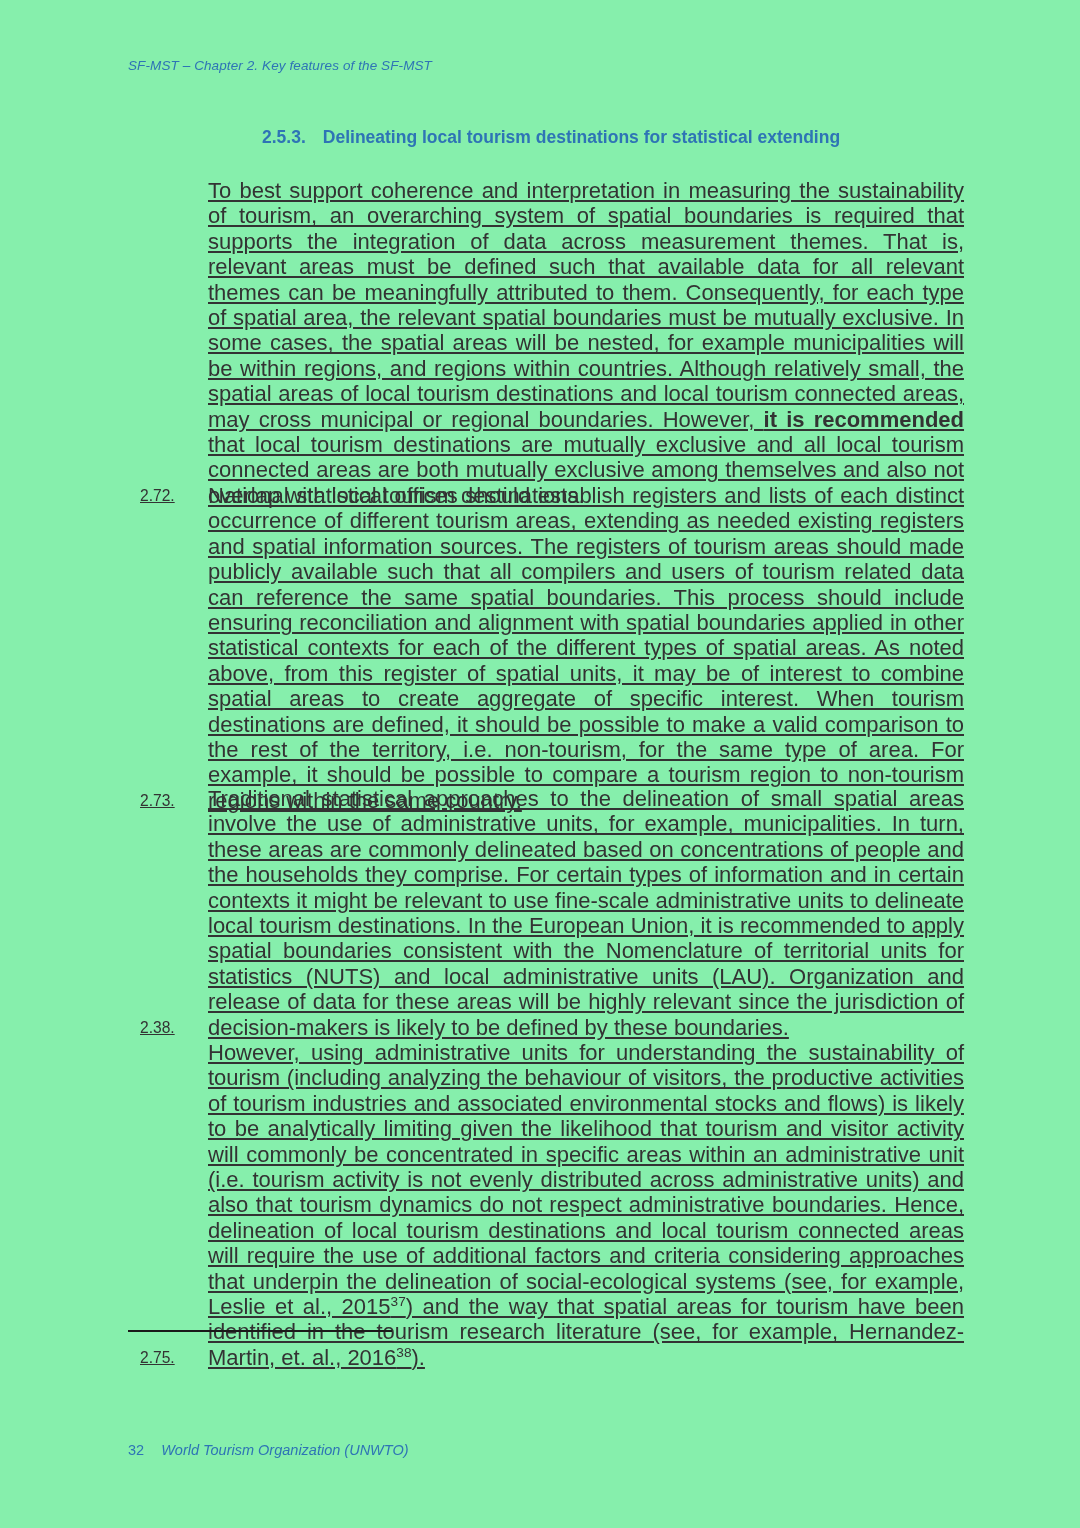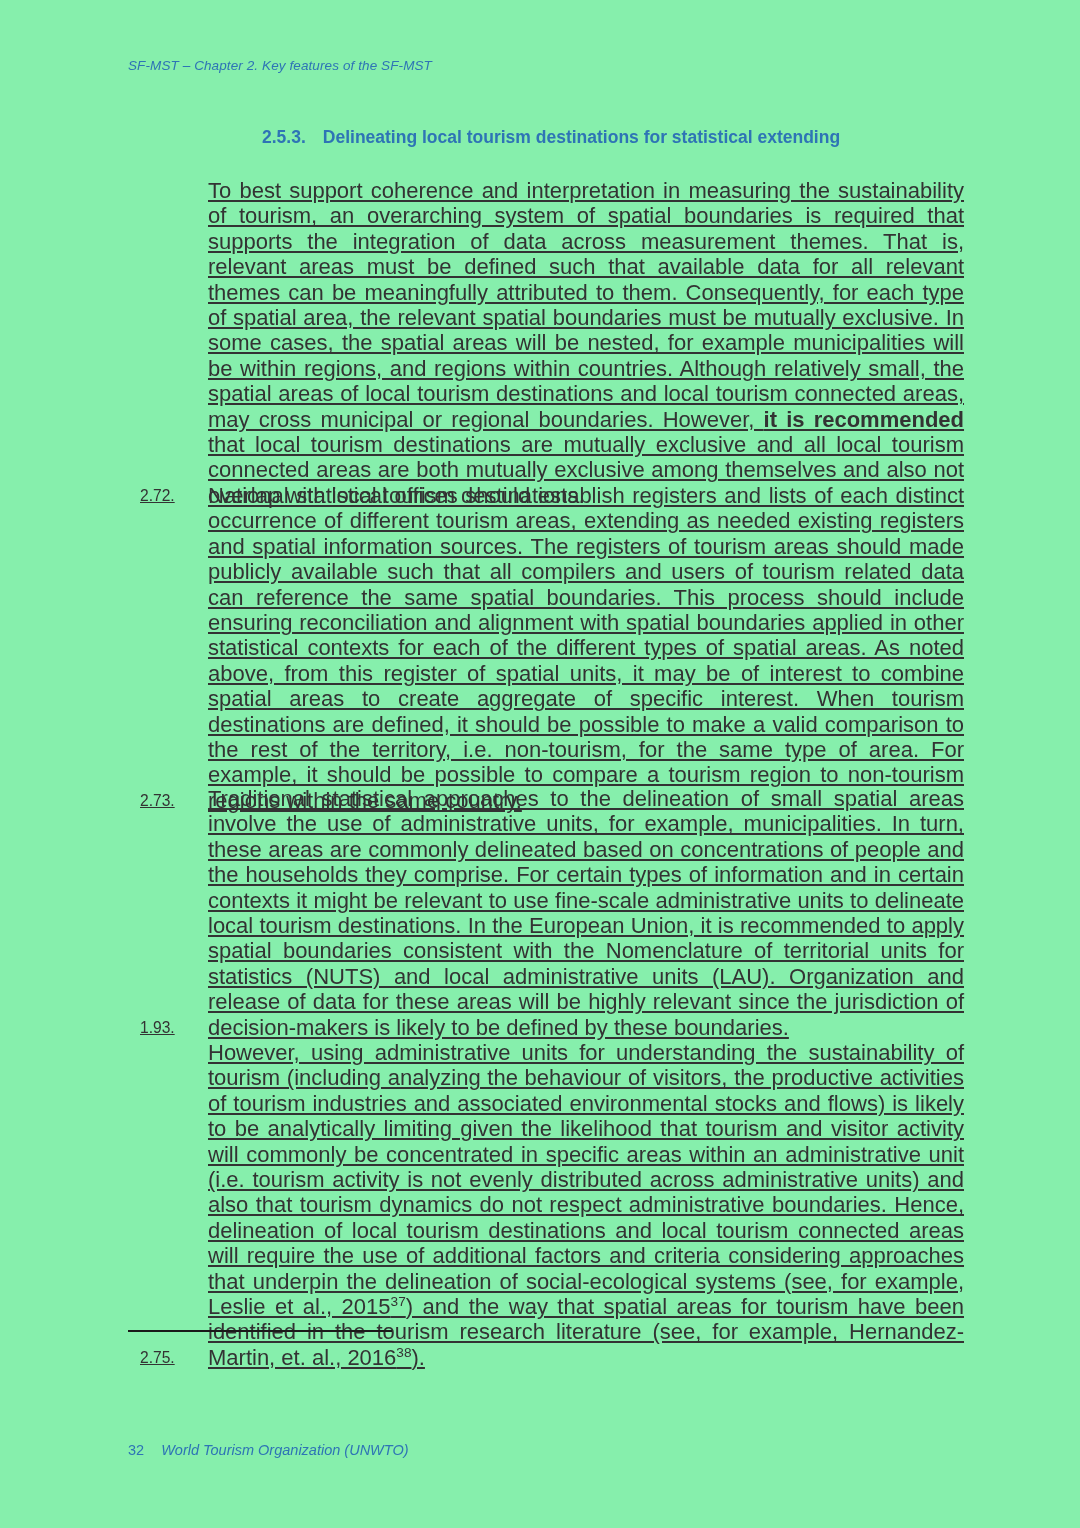--- a/index.html
+++ b/index.html
@@ -116,21 +116,21 @@
     <div class="pnum">2.72.</div>
     <div class="ptext"><span>To best support coherence and interpretation in measuring the sustainability of tourism, an overarching system of spatial boundaries is required that supports the integration of data across measurement themes. That is, relevant areas must be defined such that available data for all relevant themes can be meaningfully attributed to them. Consequently, for each type of spatial area, the relevant spatial boundaries must be mutually exclusive. In some cases, the spatial areas will be nested, for example municipalities will be within regions, and regions within countries. Although relatively small, the spatial areas of local tourism destinations and local tourism connected areas, may cross municipal or regional boundaries. However, </span><b>it is recommended</b><span> that local tourism destinations are mutually exclusive and all local tourism connected areas are both mutually exclusive among themselves and also not overlap with local tourism destinations.</span></div>
   </div>
 
   <div class="para" style="top:483px">
     <div class="pnum">2.73.</div>
     <div class="ptext"><span>National statistical offices should establish registers and lists of each distinct occurrence of different tourism areas, extending as needed existing registers and spatial information sources. The registers of tourism areas should made publicly available such that all compilers and users of tourism related data can reference the same spatial boundaries. This process should include ensuring reconciliation and alignment with spatial boundaries applied in other statistical contexts for each of the different types of spatial areas. As noted above, from this register of spatial units, it may be of interest to combine spatial areas to create aggregate of specific interest. When tourism destinations are defined, it should be possible to make a valid comparison to the rest of the territory, i.e. non-tourism, for the same type of area. For example, it should be possible to compare a tourism region to non-tourism regions within the same country.</span></div>
   </div>
 
   <div class="para" style="top:786px">
-    <div class="pnum">1.93.</div>
+    <div class="pnum">2.38.</div>
     <div class="ptext"><span>Traditional statistical approaches to the delineation of small spatial areas involve the use of administrative units, for example, municipalities. In turn, these areas are commonly delineated based on concentrations of people and the households they comprise. For certain types of information and in certain contexts it might be relevant to use fine-scale administrative units to delineate local tourism destinations. In the European Union, it is recommended to apply spatial boundaries consistent with the Nomenclature of territorial units for statistics (NUTS) and local administrative units (LAU). Organization and release of data for these areas will be highly relevant since the jurisdiction of decision-makers is likely to be defined by these boundaries.</span></div>
   </div>
 
   <div class="para" style="top:1040px">
     <div class="pnum">2.75.</div>
     <div class="ptext"><span>However, using administrative units for understanding the sustainability of tourism (including analyzing the behaviour of visitors, the productive activities of tourism industries and associated environmental stocks and flows) is likely to be analytically limiting given the likelihood that tourism and visitor activity will commonly be concentrated in specific areas within an administrative unit (i.e. tourism activity is not evenly distributed across administrative units) and also that tourism dynamics do not respect administrative boundaries. Hence, delineation of local tourism destinations and local tourism connected areas will require the use of additional factors and criteria considering approaches that underpin the delineation of social-ecological systems (see, for example, Leslie et al., 2015</span><sup>37</sup><span>) and the way that spatial areas for tourism have been identified in the tourism research literature (see, for example, Hernandez-Martin, et. al., 2016</span><sup>38</sup><span>).</span></div>
   </div>
 
   <div class="fn-rule"></div>
 

